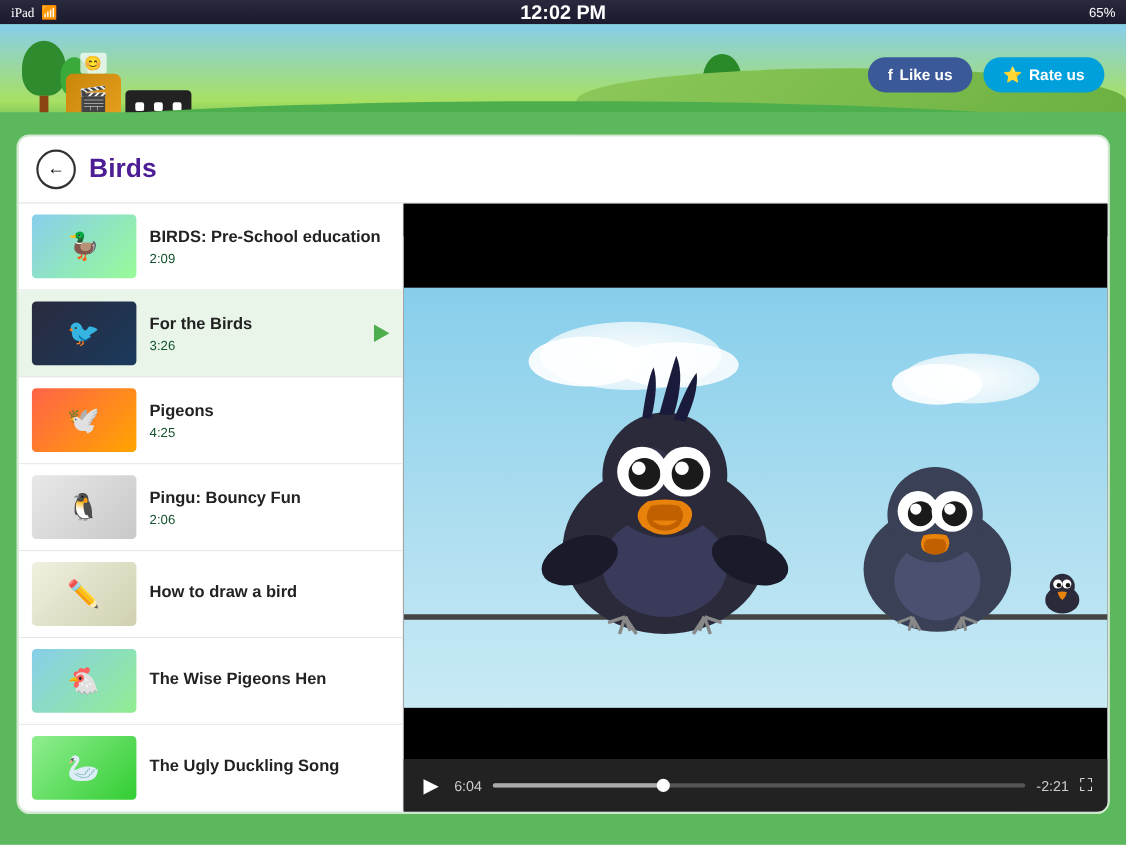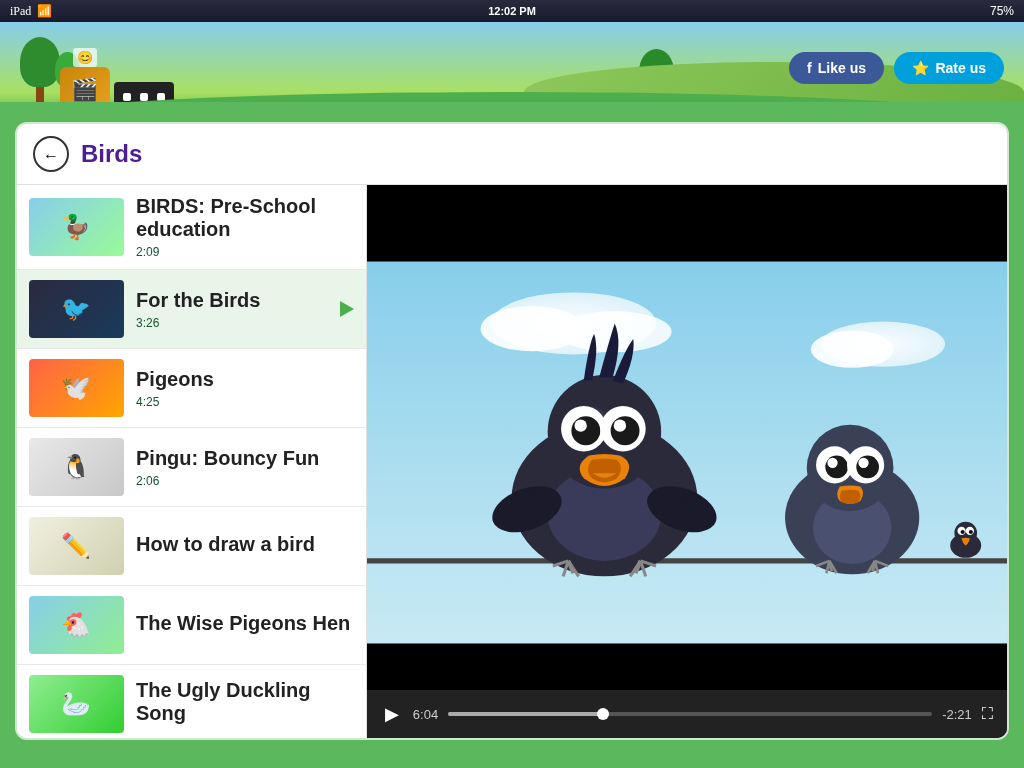--- a/index.html
+++ b/index.html
@@ -18,21 +18,21 @@
       background: linear-gradient(to bottom, #2a2a3e, #1a1a2e);
       height: 22px;
       display: flex;
       align-items: center;
       justify-content: space-between;
       padding: 0 10px;
       color: white;
       font-size: 12px;
     }
     .status-left { display: flex; gap: 6px; align-items: center; font-family: Liberation Serif, serif; }
-    .status-center { position: absolute; left: 50%; transform: translateX(-50%); font-weight: bold; font-size: 11px; color: white; }
+    .status-center { position: absolute; left: 50%; transform: translateX(-50%); font-weight: bold; font-size: 18px; color: white; }
     .status-right { display: flex; gap: 6px; align-items: center; }
 
     
     .header-area {
       height: 100px;
       background: linear-gradient(to bottom, #87CEEB 0%, #a8e063 70%, #4cae4c 100%);
       position: relative;
       overflow: hidden;
     }
     .header-grass {
@@ -234,21 +234,21 @@
     .thumb-1 { background: linear-gradient(135deg, #87CEEB, #98FB98); }
     .thumb-2 { background: linear-gradient(135deg, #2a2a3e, #1a3a5c); }
     .thumb-3 { background: linear-gradient(135deg, #FF6347, #FFA500); }
     .thumb-4 { background: linear-gradient(135deg, #e8e8e8, #c8c8c8); }
     .thumb-5 { background: linear-gradient(135deg, #f0f0e0, #d0d0b0); }
     .thumb-6 { background: linear-gradient(135deg, #87CEEB, #90EE90); }
     .thumb-7 { background: linear-gradient(135deg, #90EE90, #32CD32); }
 
     .playlist-info { flex: 1; }
     .playlist-title {
-      font-size: 20px;
+      font-size: 15px;
       font-weight: bold;
       color: #222;
       margin-bottom: 4px;
     }
     .playlist-duration {
       font-size: 12px;
       color: #14532d;
     }
     .play-indicator {
       width: 0;
@@ -340,21 +340,21 @@
 </head>
 <body>
 
 <div class="status-bar">
   <div class="status-left">
     <span>iPad</span>
     <span class="wifi-icon">📶</span>
   </div>
   <div class="status-center">12:02 PM</div>
   <div class="status-right">
-    <span>75%</span>
+    <span>65%</span>
   </div>
 </div>
 
 <div class="header-area">
 
   <div class="tree" style="left:20px">
     <div class="tree-top" style="background:#2e8b2e"></div>
     <div class="tree-trunk"></div>
   </div>
   <div class="tree" style="left:55px; bottom:20px">

